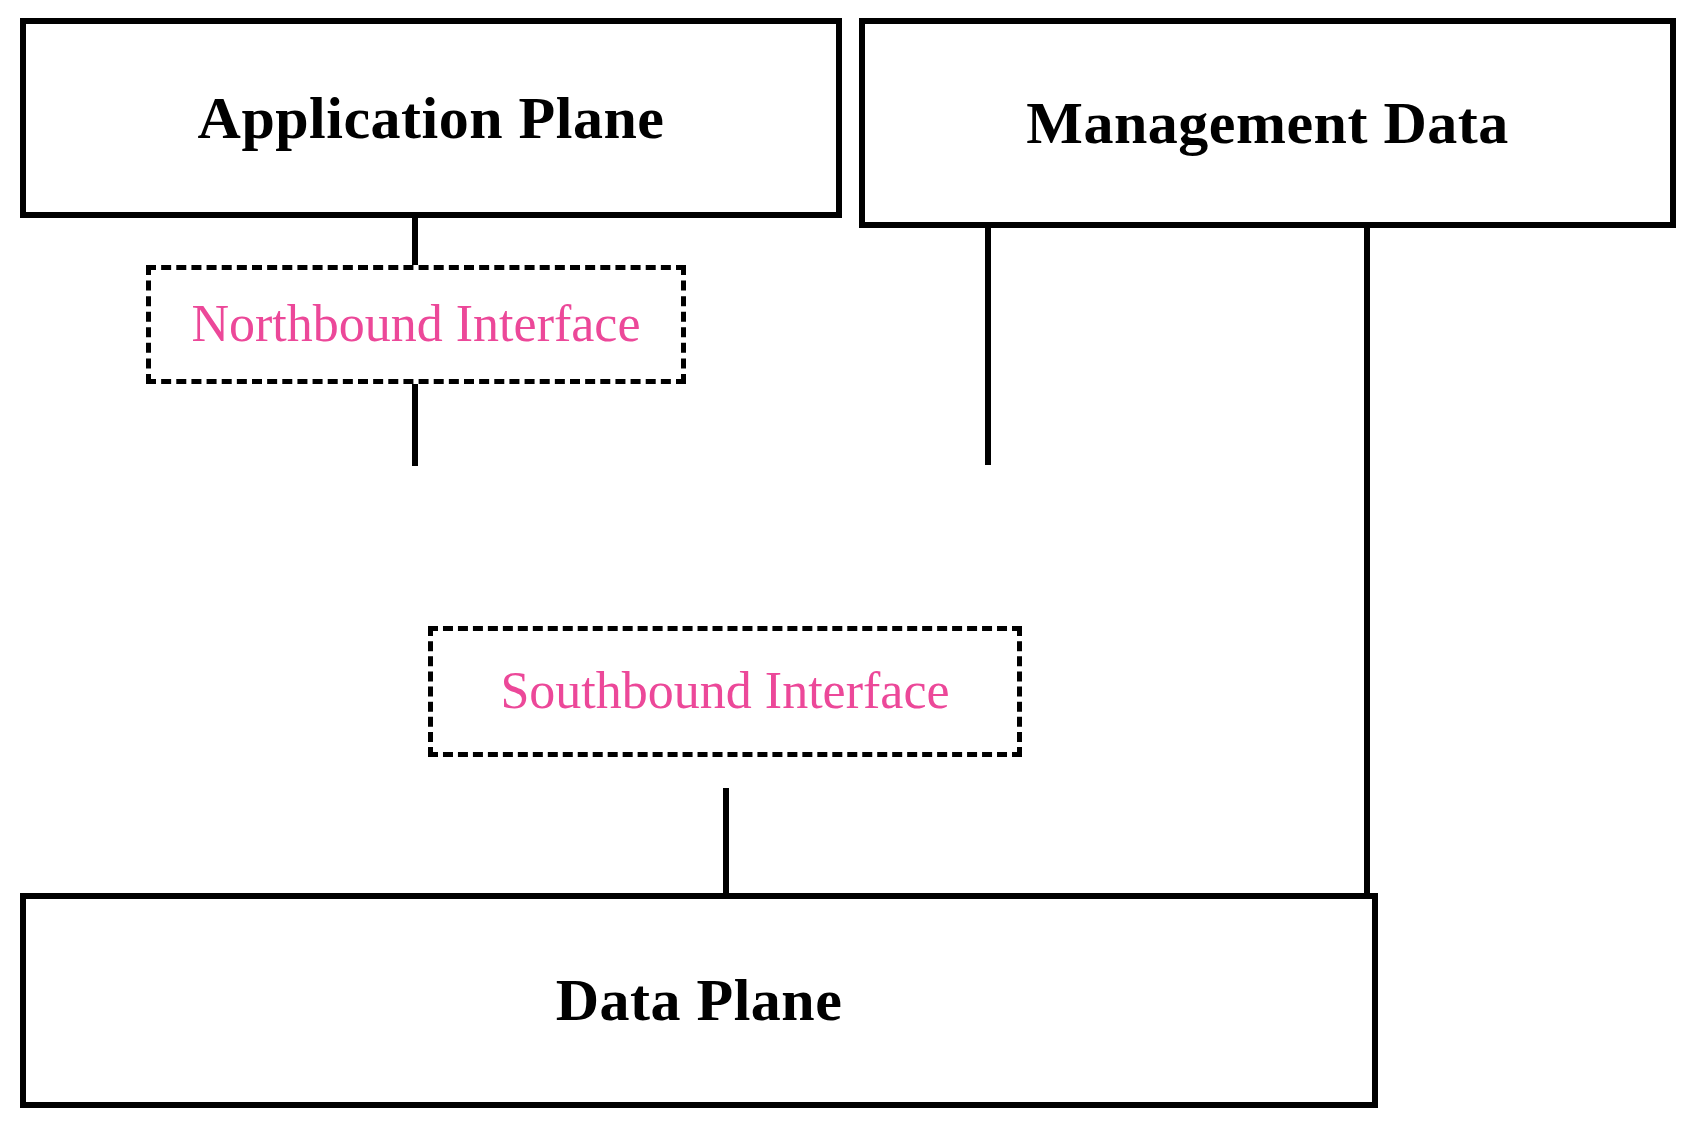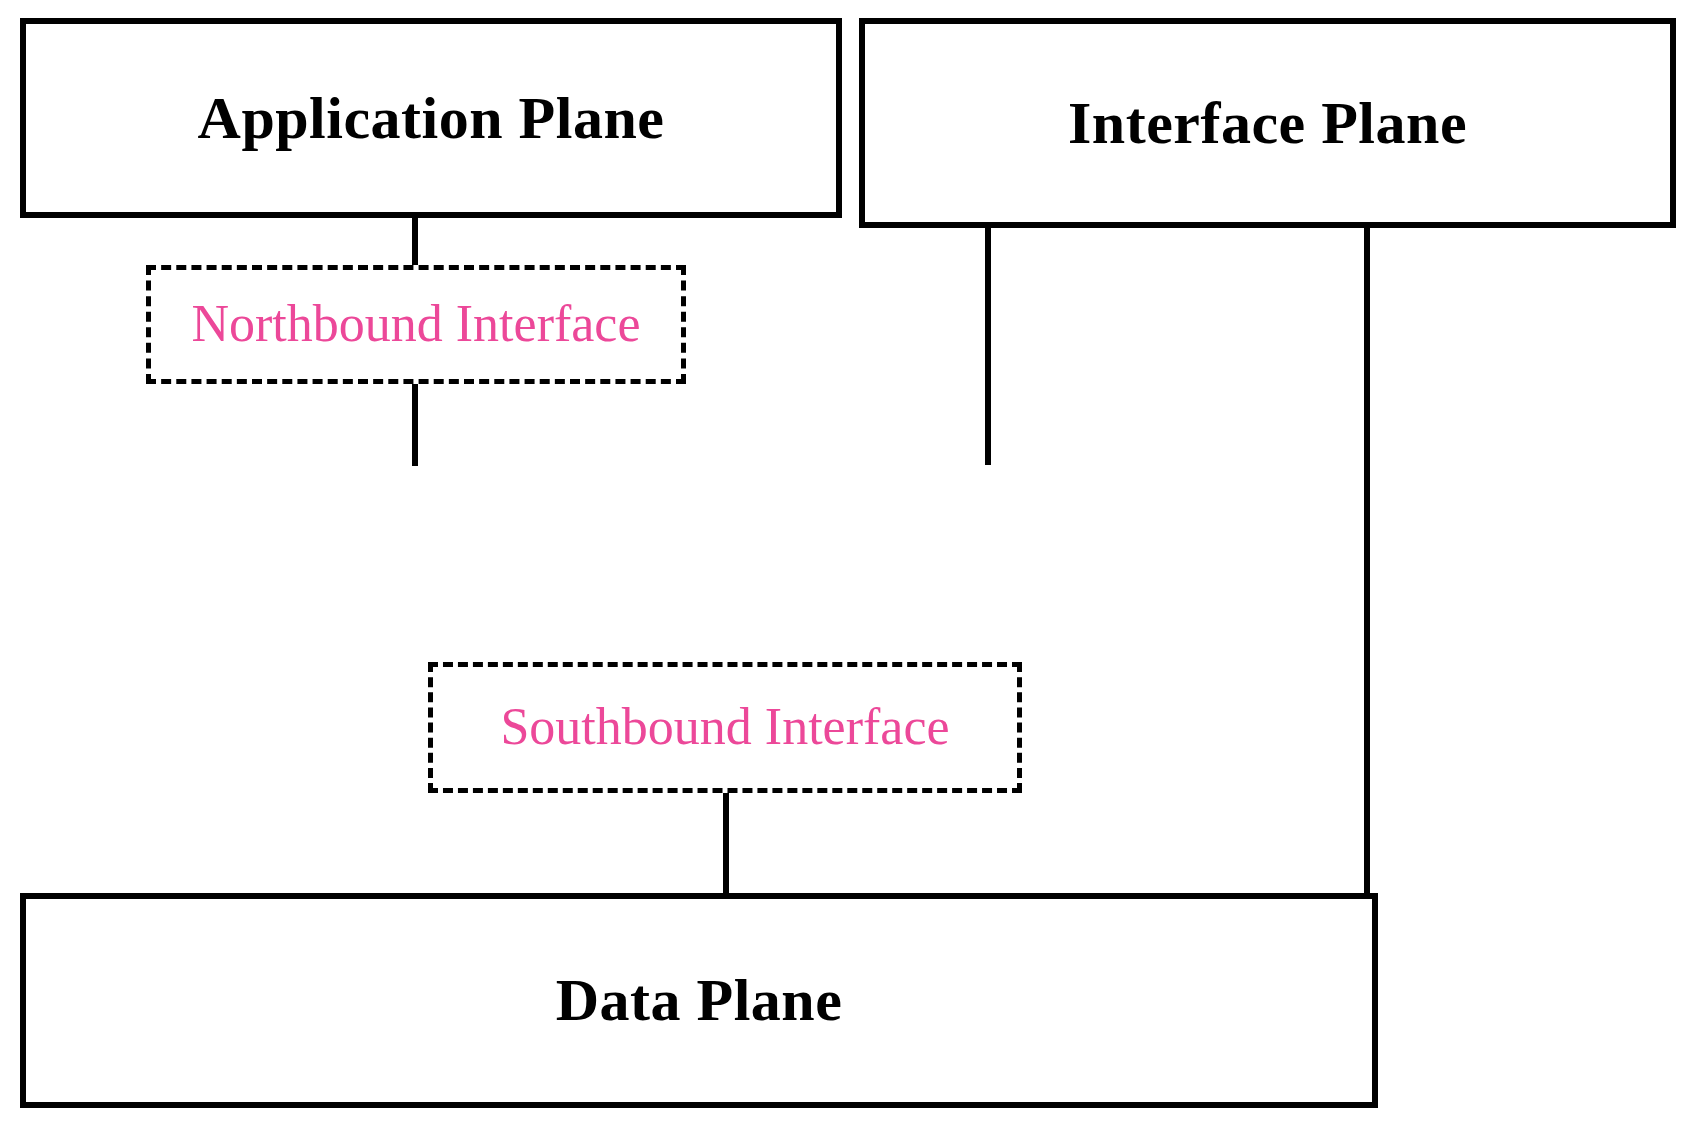--- a/index.html
+++ b/index.html
@@ -57,21 +57,21 @@
   .iface-label {
     font-weight: normal;
     font-size: 52px;
     line-height: 1.05;
     color: #ec4899;
     white-space: nowrap;
     padding: 0 14px;
   }
 
   #northbound-interface { left: 146px; top: 265px; width: 540px; height: 119px; }
-  #southbound-interface { left: 428px; top: 662px; width: 594px; height: 131px; }
+  #southbound-interface { left: 428px; top: 626px; width: 594px; height: 131px; }
 
   
   .connector {
     position: absolute;
     background: #000000;
     z-index: 2;
   }
   .v-line { width: 6px; }
 
   
@@ -90,21 +90,21 @@
 </head>
 <body>
 
 <div id="canvas">
 
   <div class="plane-box" id="application-plane">
     <span class="plane-label">Application Plane</span>
   </div>
 
   <div class="plane-box" id="management-plane">
-    <span class="plane-label">Interface Plane</span>
+    <span class="plane-label">Management Data</span>
   </div>
 
 
   <div class="plane-box" id="data-plane">
     <span class="plane-label">Data Plane</span>
   </div>
 
   <div class="iface-box" id="northbound-interface">
     <span class="iface-label">Northbound Interface</span>
   </div>

